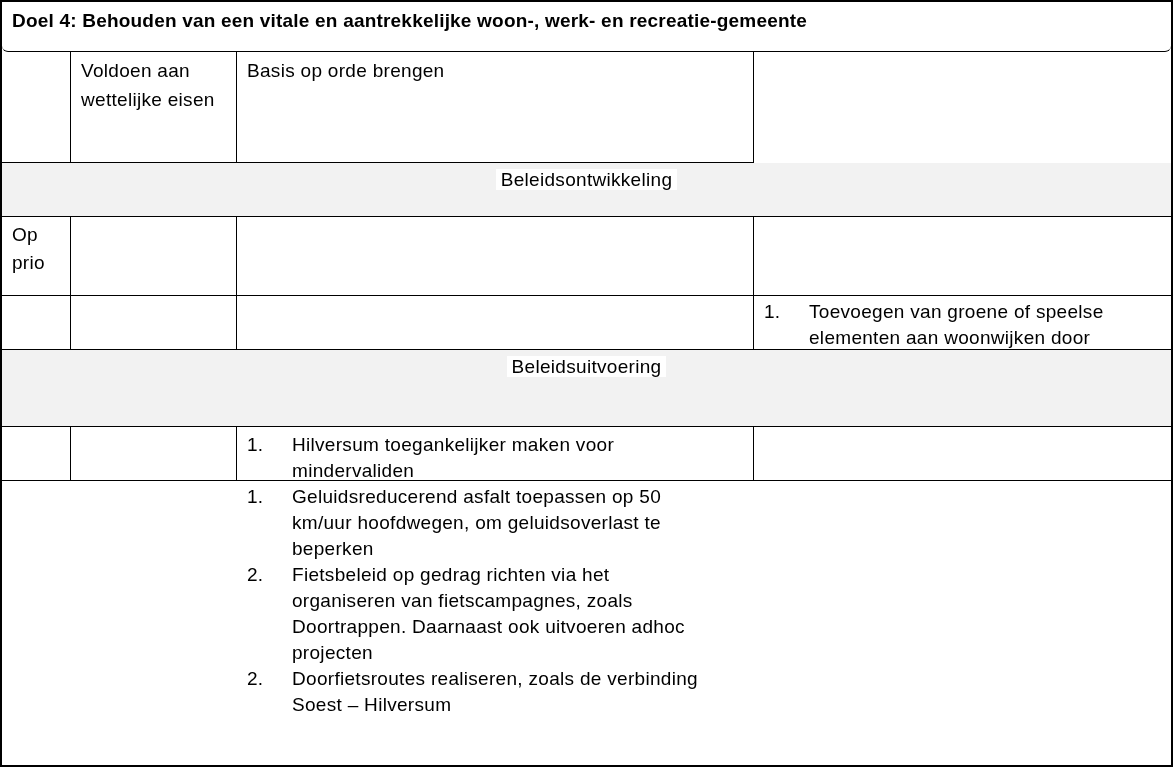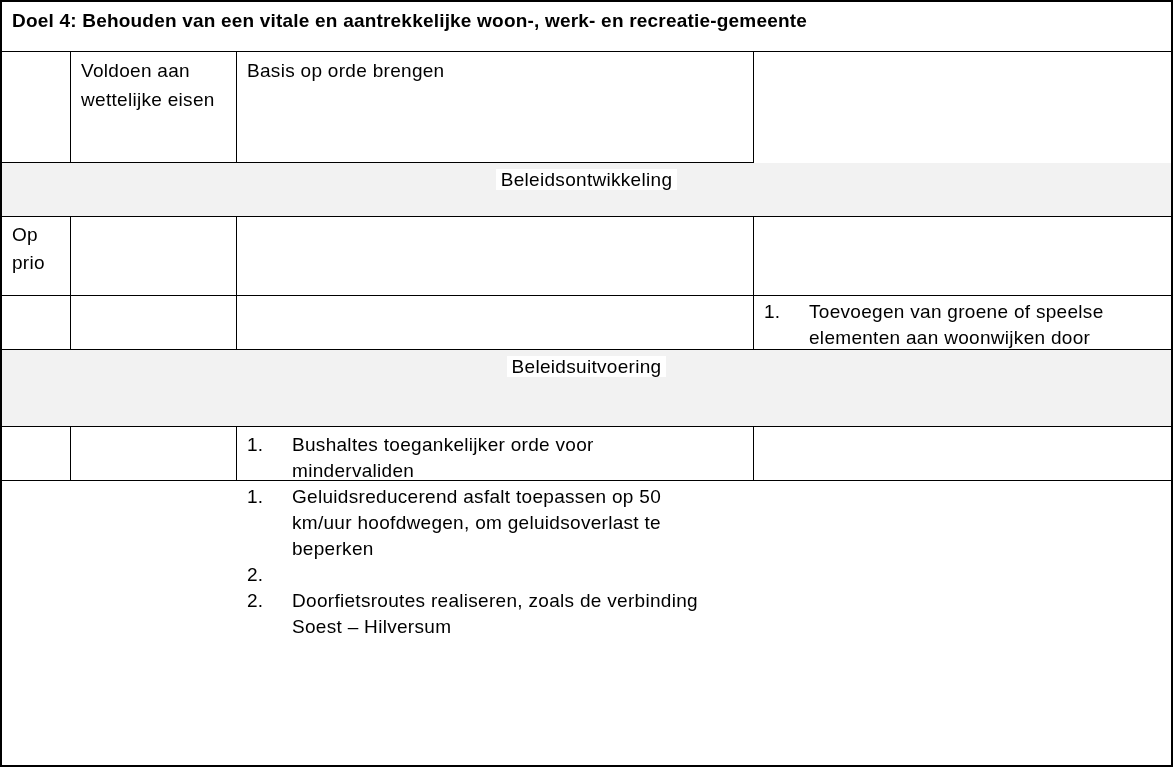--- a/index.html
+++ b/index.html
@@ -45,20 +45,21 @@
   }
   .title-cell {
     grid-column: 1 / -1;
     box-sizing: border-box;
     border-bottom: 1px solid #000000;
     font-size: 19px;
     font-weight: bold;
     line-height: 24px;
     padding: 7px 10px 0 10px;
     letter-spacing: 0.2px;
+    border-radius: 6px;
   }
   .band {
     grid-column: 1 / -1;
     box-sizing: border-box;
     border-bottom: 1px solid #000000;
     background: #f2f2f2;
     text-align: center;
     font-size: 19px;
     line-height: 26px;
     padding-top: 4px;
@@ -131,28 +132,29 @@
     <div class="band">
       <span class="band-label">Beleidsuitvoering</span>
     </div>
 
     <div class="cell"></div>
     <div class="cell"></div>
     <div class="cell list-cell mid">
       <div class="num-list">
         <div class="li">
           <span class="num">1.</span>
-          <span class="li-text">Bushaltes toegankelijker orde voor mindervaliden</span>
+          <span class="li-text">Hilversum toegankelijker maken voor mindervaliden</span>
         </div>
         <div class="li">
           <span class="num">1.</span>
           <span class="li-text">Geluidsreducerend asfalt toepassen op 50 km/uur hoofdwegen, om geluidsoverlast te beperken</span>
         </div>
         <div class="li">
           <span class="num">2.</span>
+          <span class="li-text">Fietsbeleid op gedrag richten via het organiseren van fietscampagnes, zoals Doortrappen. Daarnaast ook uitvoeren adhoc projecten</span>
         </div>
         <div class="li">
           <span class="num">2.</span>
           <span class="li-text">Doorfietsroutes realiseren, zoals de verbinding Soest – Hilversum</span>
         </div>
       </div>
     </div>
     <div class="cell last"></div>
 
   </div>

